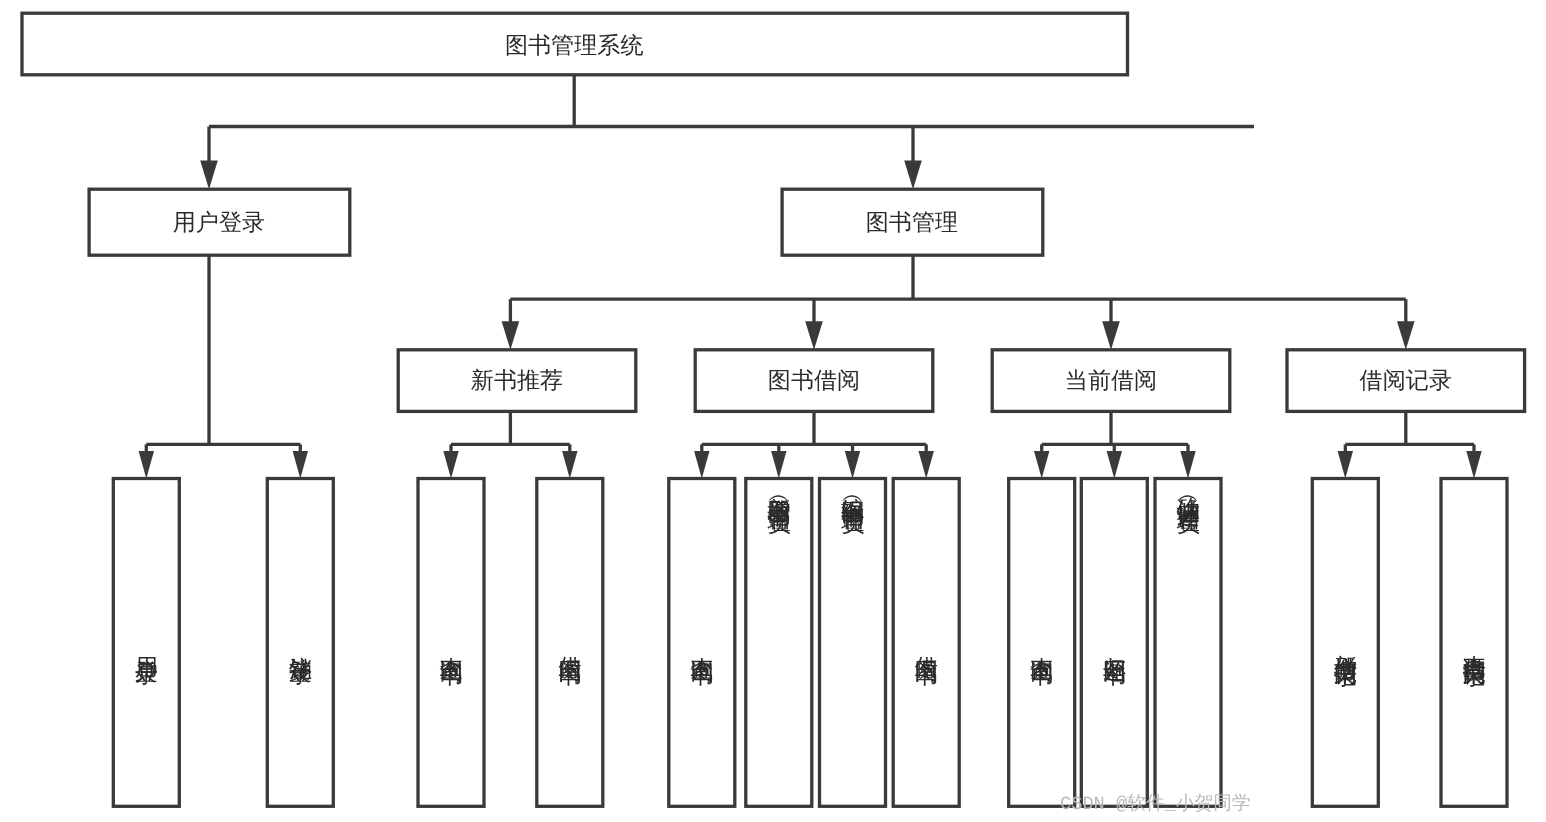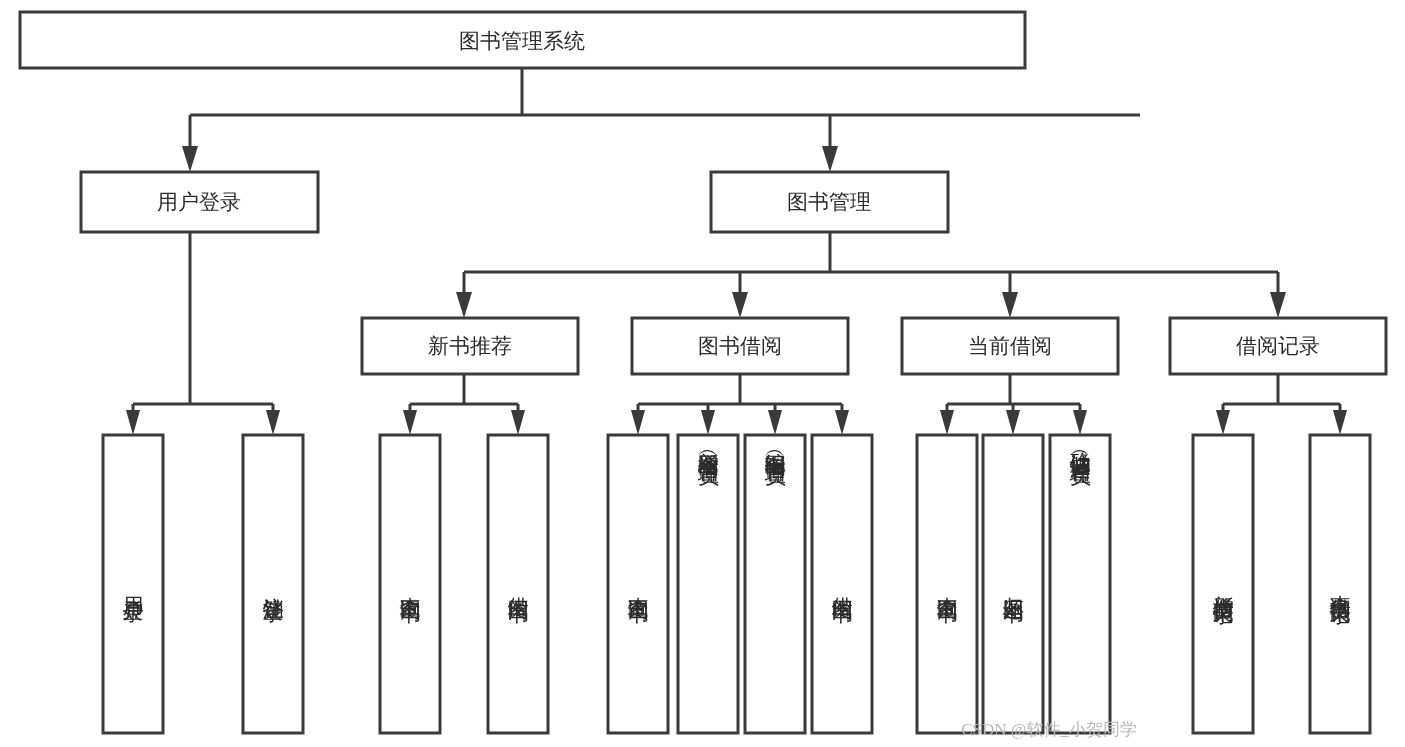--- a/index.html
+++ b/index.html
@@ -63,21 +63,21 @@
     font-size: 21px;
     line-height: 1.35;
     letter-spacing: 2px;
     color: #2b2b2b;
     white-space: nowrap;
   }
   #watermark {
     position: absolute;
     right: 8px;
     bottom: 6px;
-    font-family: Liberation Serif, serif;
+    font-family: Liberation Mono, monospace;
     font-size: 17px;
     color: #b9b9b9;
     white-space: nowrap;
   }
 </style>
 </head>
 <body>
 
 <div id="diagram-root">
 

